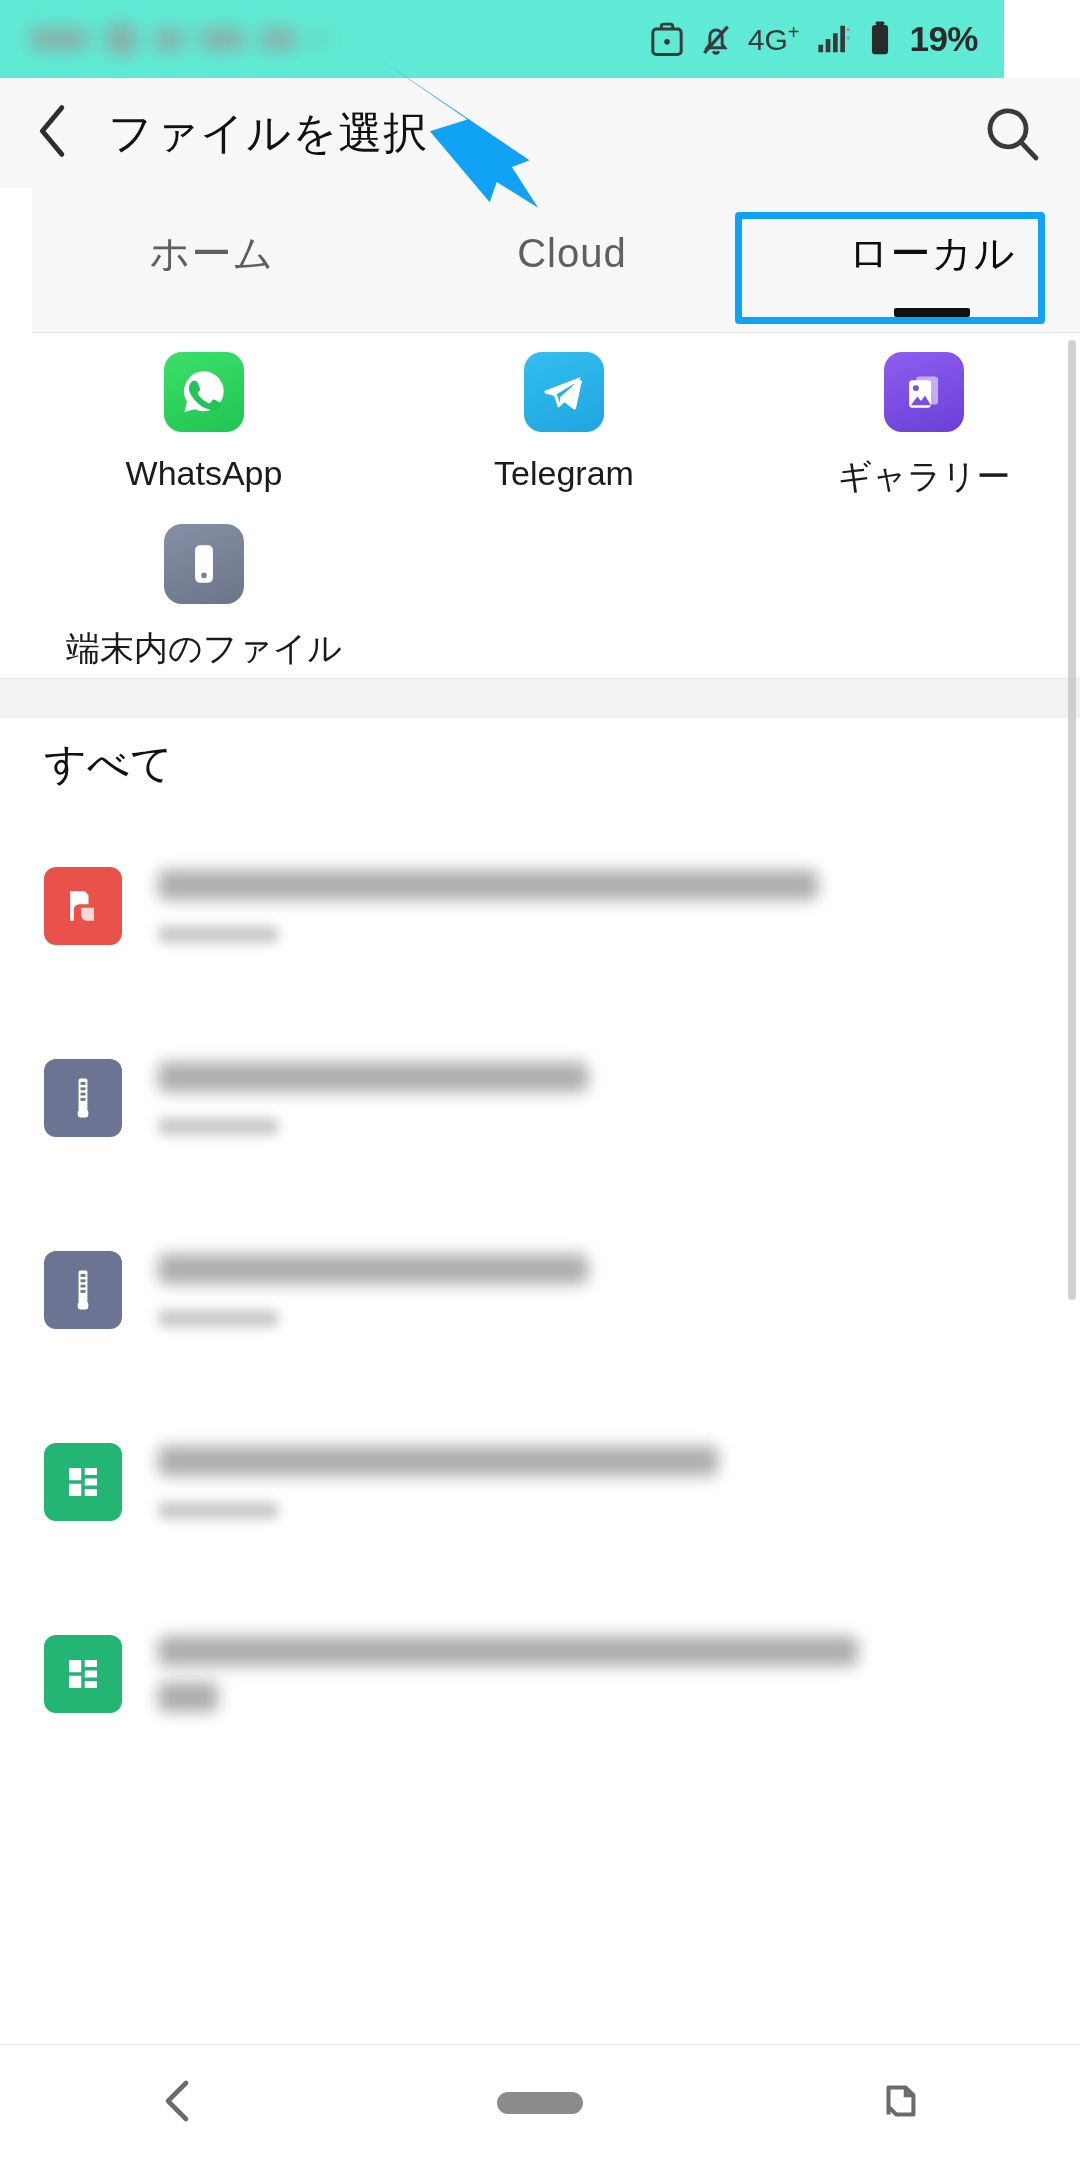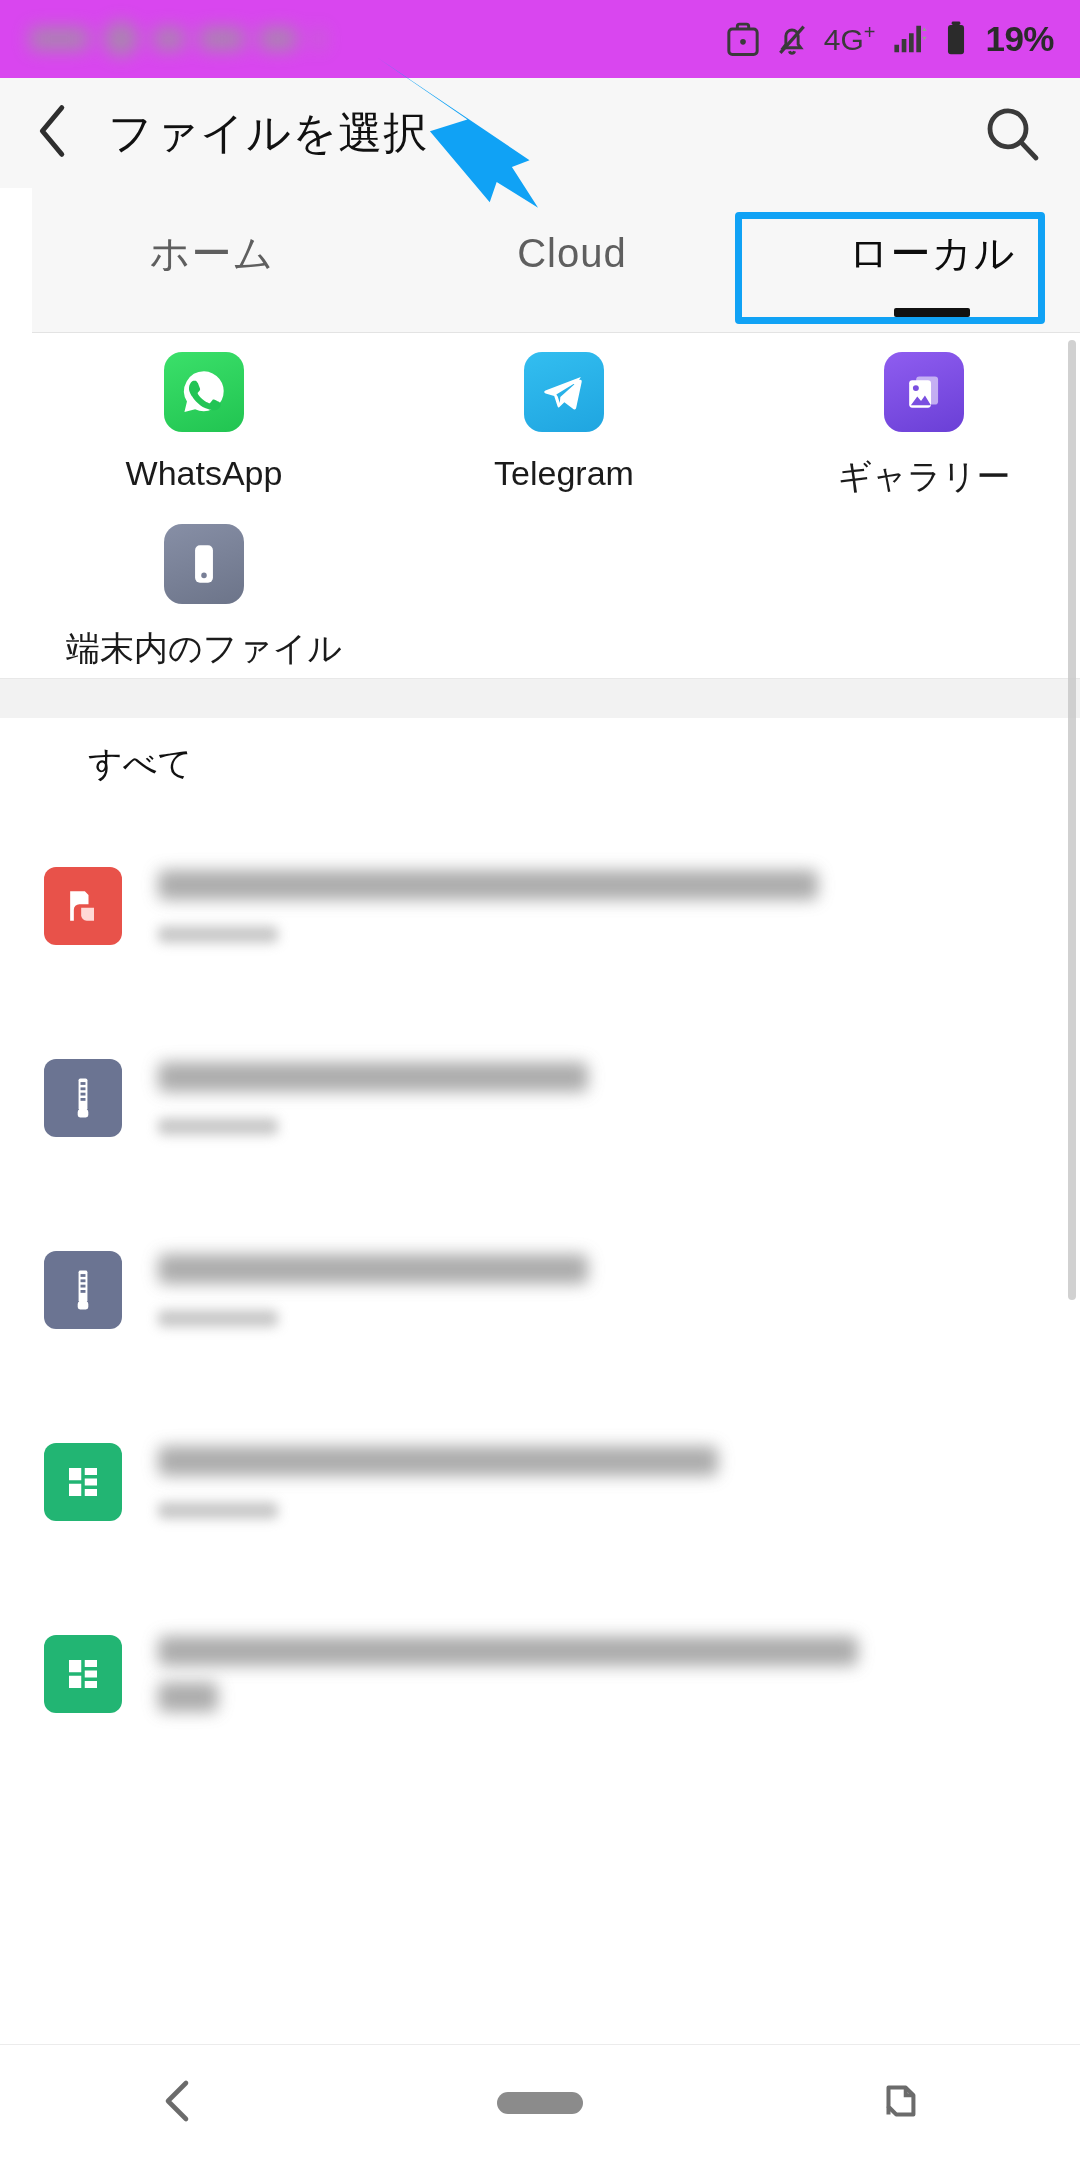--- a/index.html
+++ b/index.html
@@ -6,22 +6,22 @@
   html, body {
     width: 1080px; height: 2160px;
     font-family: "Liberation Sans", "DejaVu Sans", sans-serif;
     background: #ffffff;
     overflow: hidden;
   }
   #screen { position: relative; width: 1080px; height: 2160px; background:#ffffff; }
 
   
   .statusbar {
-    position: absolute; top:0; left:0; width:1080px; height:78px;
-    background:#d946ef;
+    position: absolute; top:0; left:0; width:1004px; height:78px;
+    background:#5eead4;
     display:flex; align-items:center; justify-content:space-between;
     padding: 0 26px 0 30px;
   }
   .sb-left { display:flex; align-items:center; gap:16px; filter: blur(9px); opacity:.75; }
   .sb-blur-chip { background:#9a9a9a; border-radius:4px; height:22px; }
   .sb-right { display:flex; align-items:center; gap:14px; }
   .sb-right svg { display:block; }
   .sb-batt-text { font-size:35px; font-weight:700; color:#2b2b2b; letter-spacing:-.5px; margin-left:2px;}
   .net-label { font-size:30px; font-weight:500; color:#3a3a3a; }
   .net-label sup { font-size:20px; }
@@ -69,21 +69,21 @@
   }
   .grid-cell { display:flex; flex-direction:column; align-items:center; justify-content:flex-start; padding-top:18px; }
   .g-icon { width:80px; height:80px; border-radius:18px; display:flex; align-items:center; justify-content:center; }
   .g-label { margin-top:22px; font-size:34px; color:#1b1b1b; white-space:nowrap; }
 
   
   .divider { position:absolute; top:678px; left:0; width:1080px; height:42px; background:#f2f2f2;
              border-top:1px solid #e8e8e8; border-bottom:1px solid #e8e8e8;}
   .section-title { position:absolute; top:718px; left:0; width:1080px; height:92px; background:#fff;
                    display:flex; align-items:center; padding-left:44px; }
-  .section-title span { font-size:34px; color:#111;margin-left:44px; }
+  .section-title span { font-size:42px; color:#111; }
 
   
   .filelist { position:absolute; top:810px; left:0; width:1080px; height:1230px; background:#fff; overflow:hidden; }
   .file-row { height:192px; display:flex; align-items:center; padding-left:44px; padding-right:40px; }
   .f-icon { width:78px; height:78px; border-radius:12px; flex:none; display:flex; align-items:center; justify-content:center; }
   .f-text { margin-left:36px; flex:1; }
   .f-name { height:30px; border-radius:6px; background:#8c8c8c; filter:blur(8px); opacity:.72; }
   .f-name.line2 { margin-top:16px; width:60px !important; }
   .f-sub { height:17px; width:120px; border-radius:5px; background:#b5b5b5; filter:blur(6px); opacity:.75; margin-top:26px; }
 

